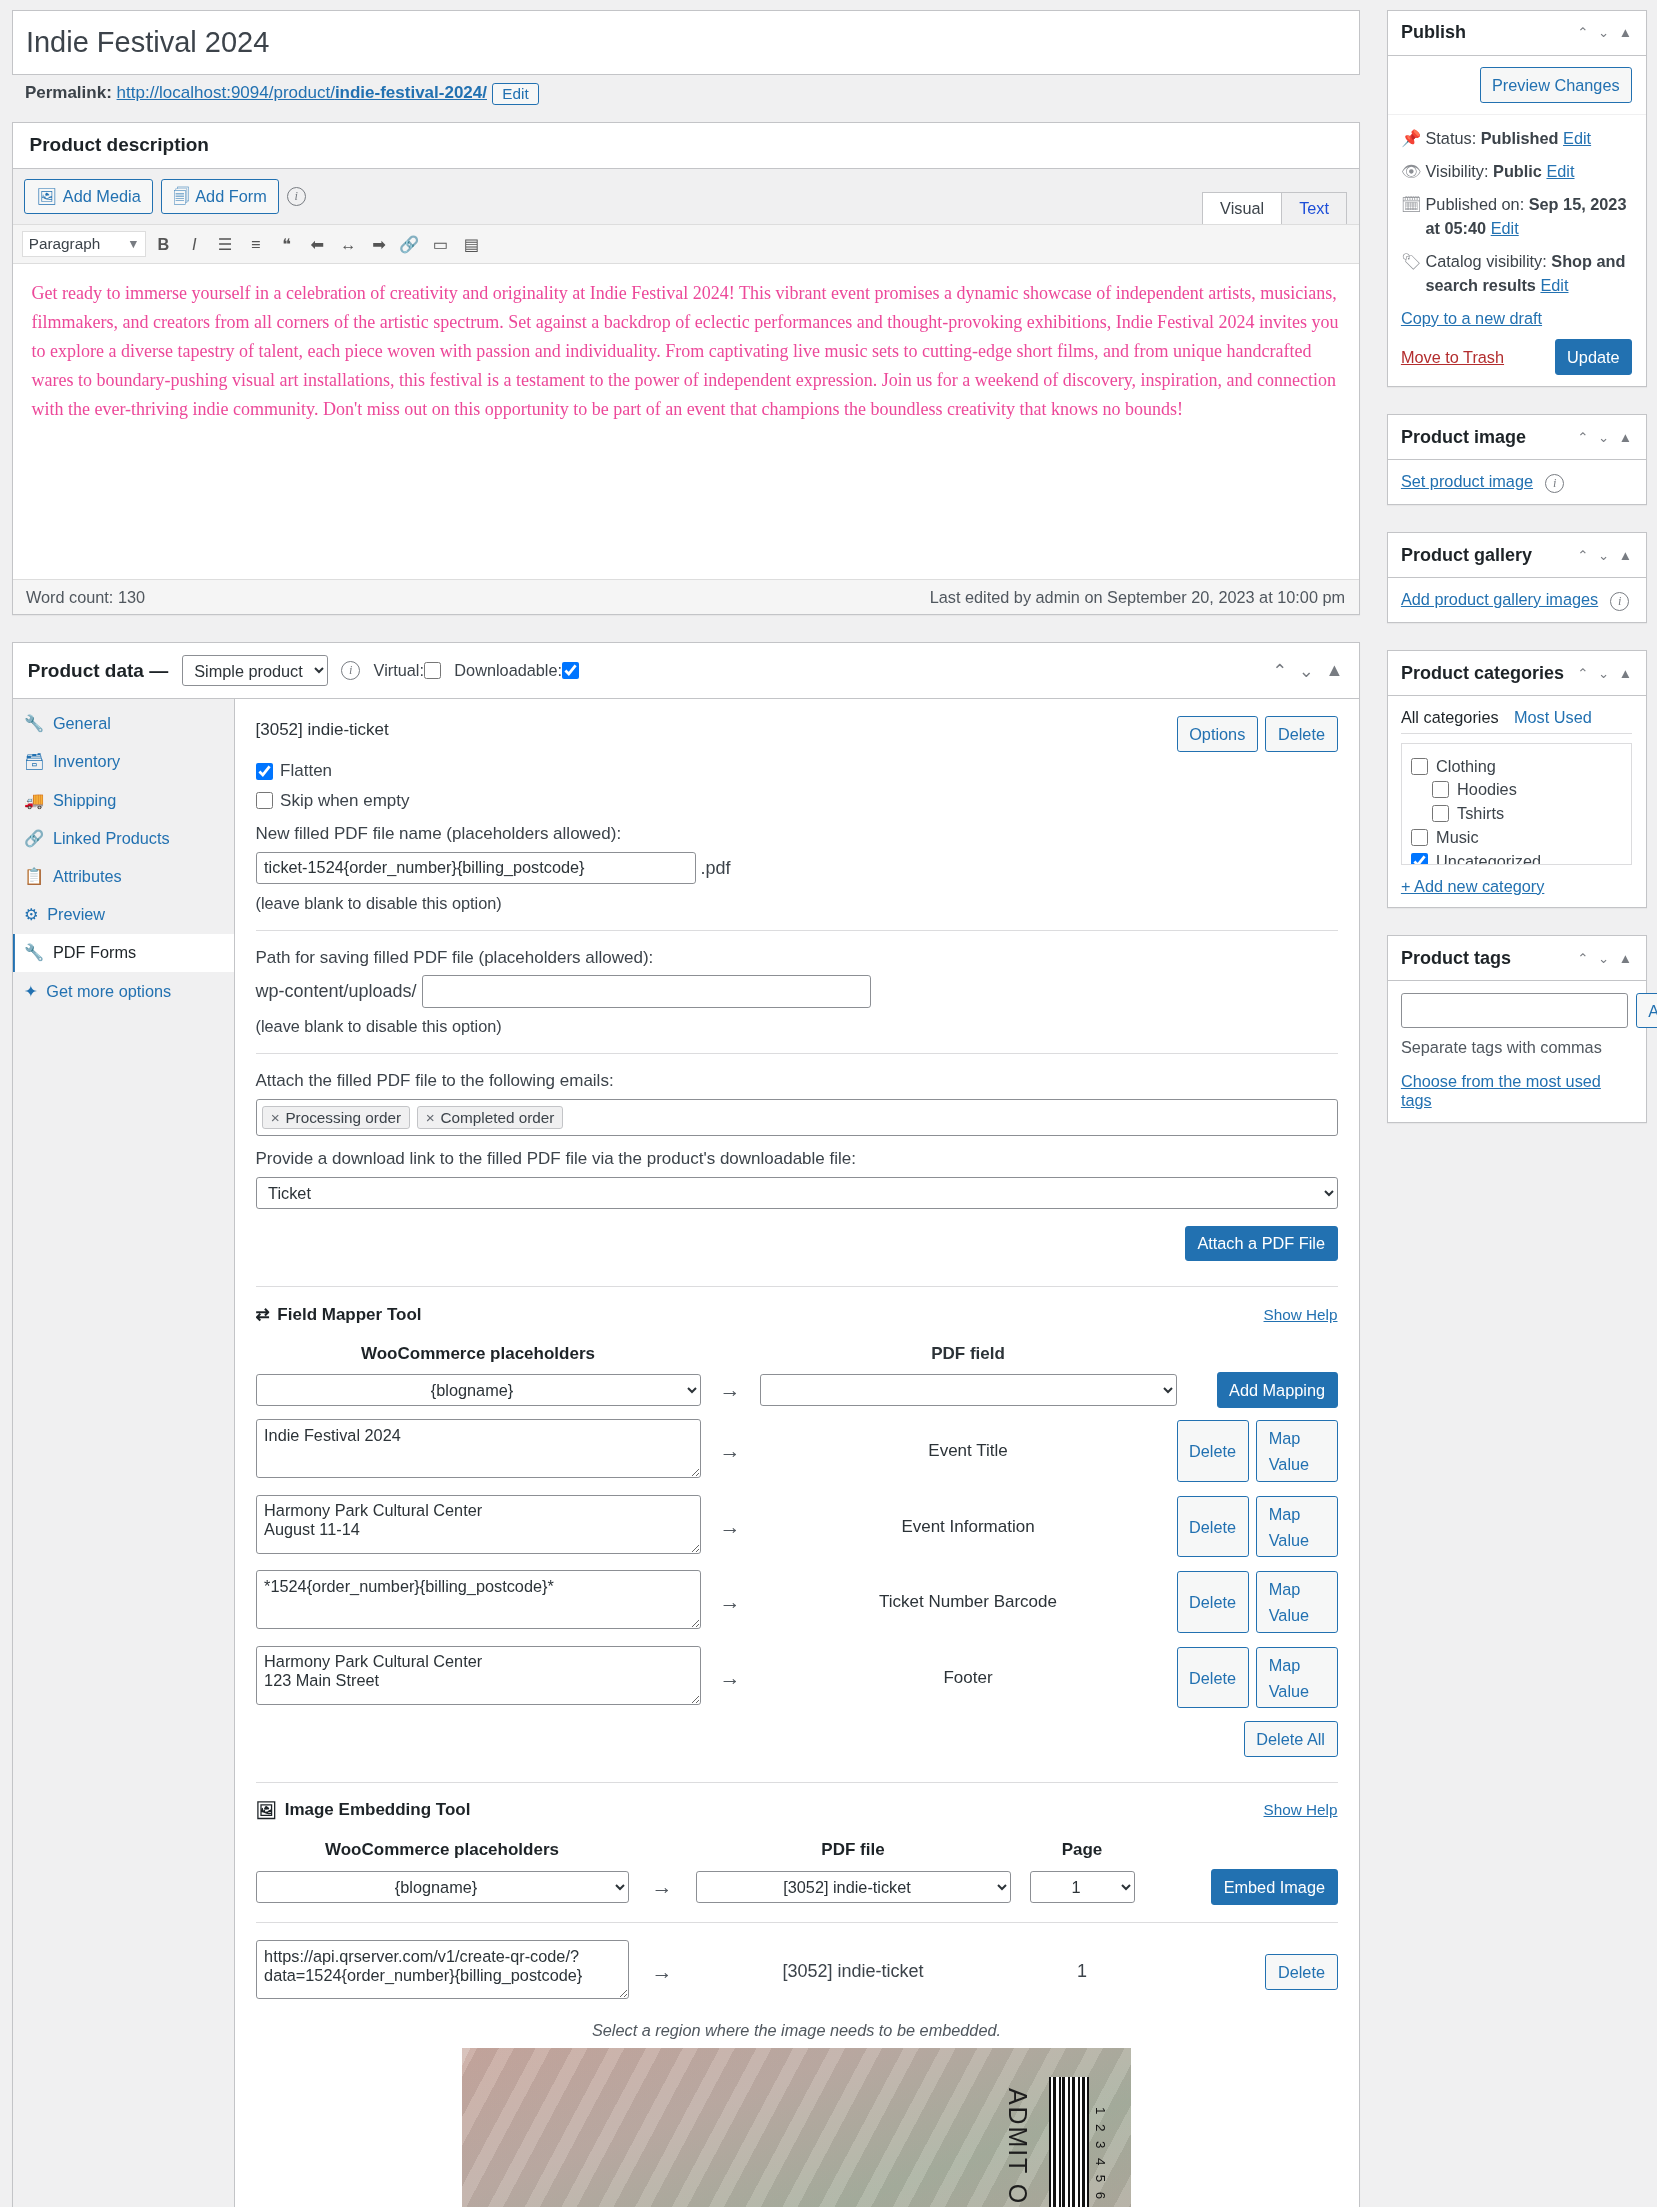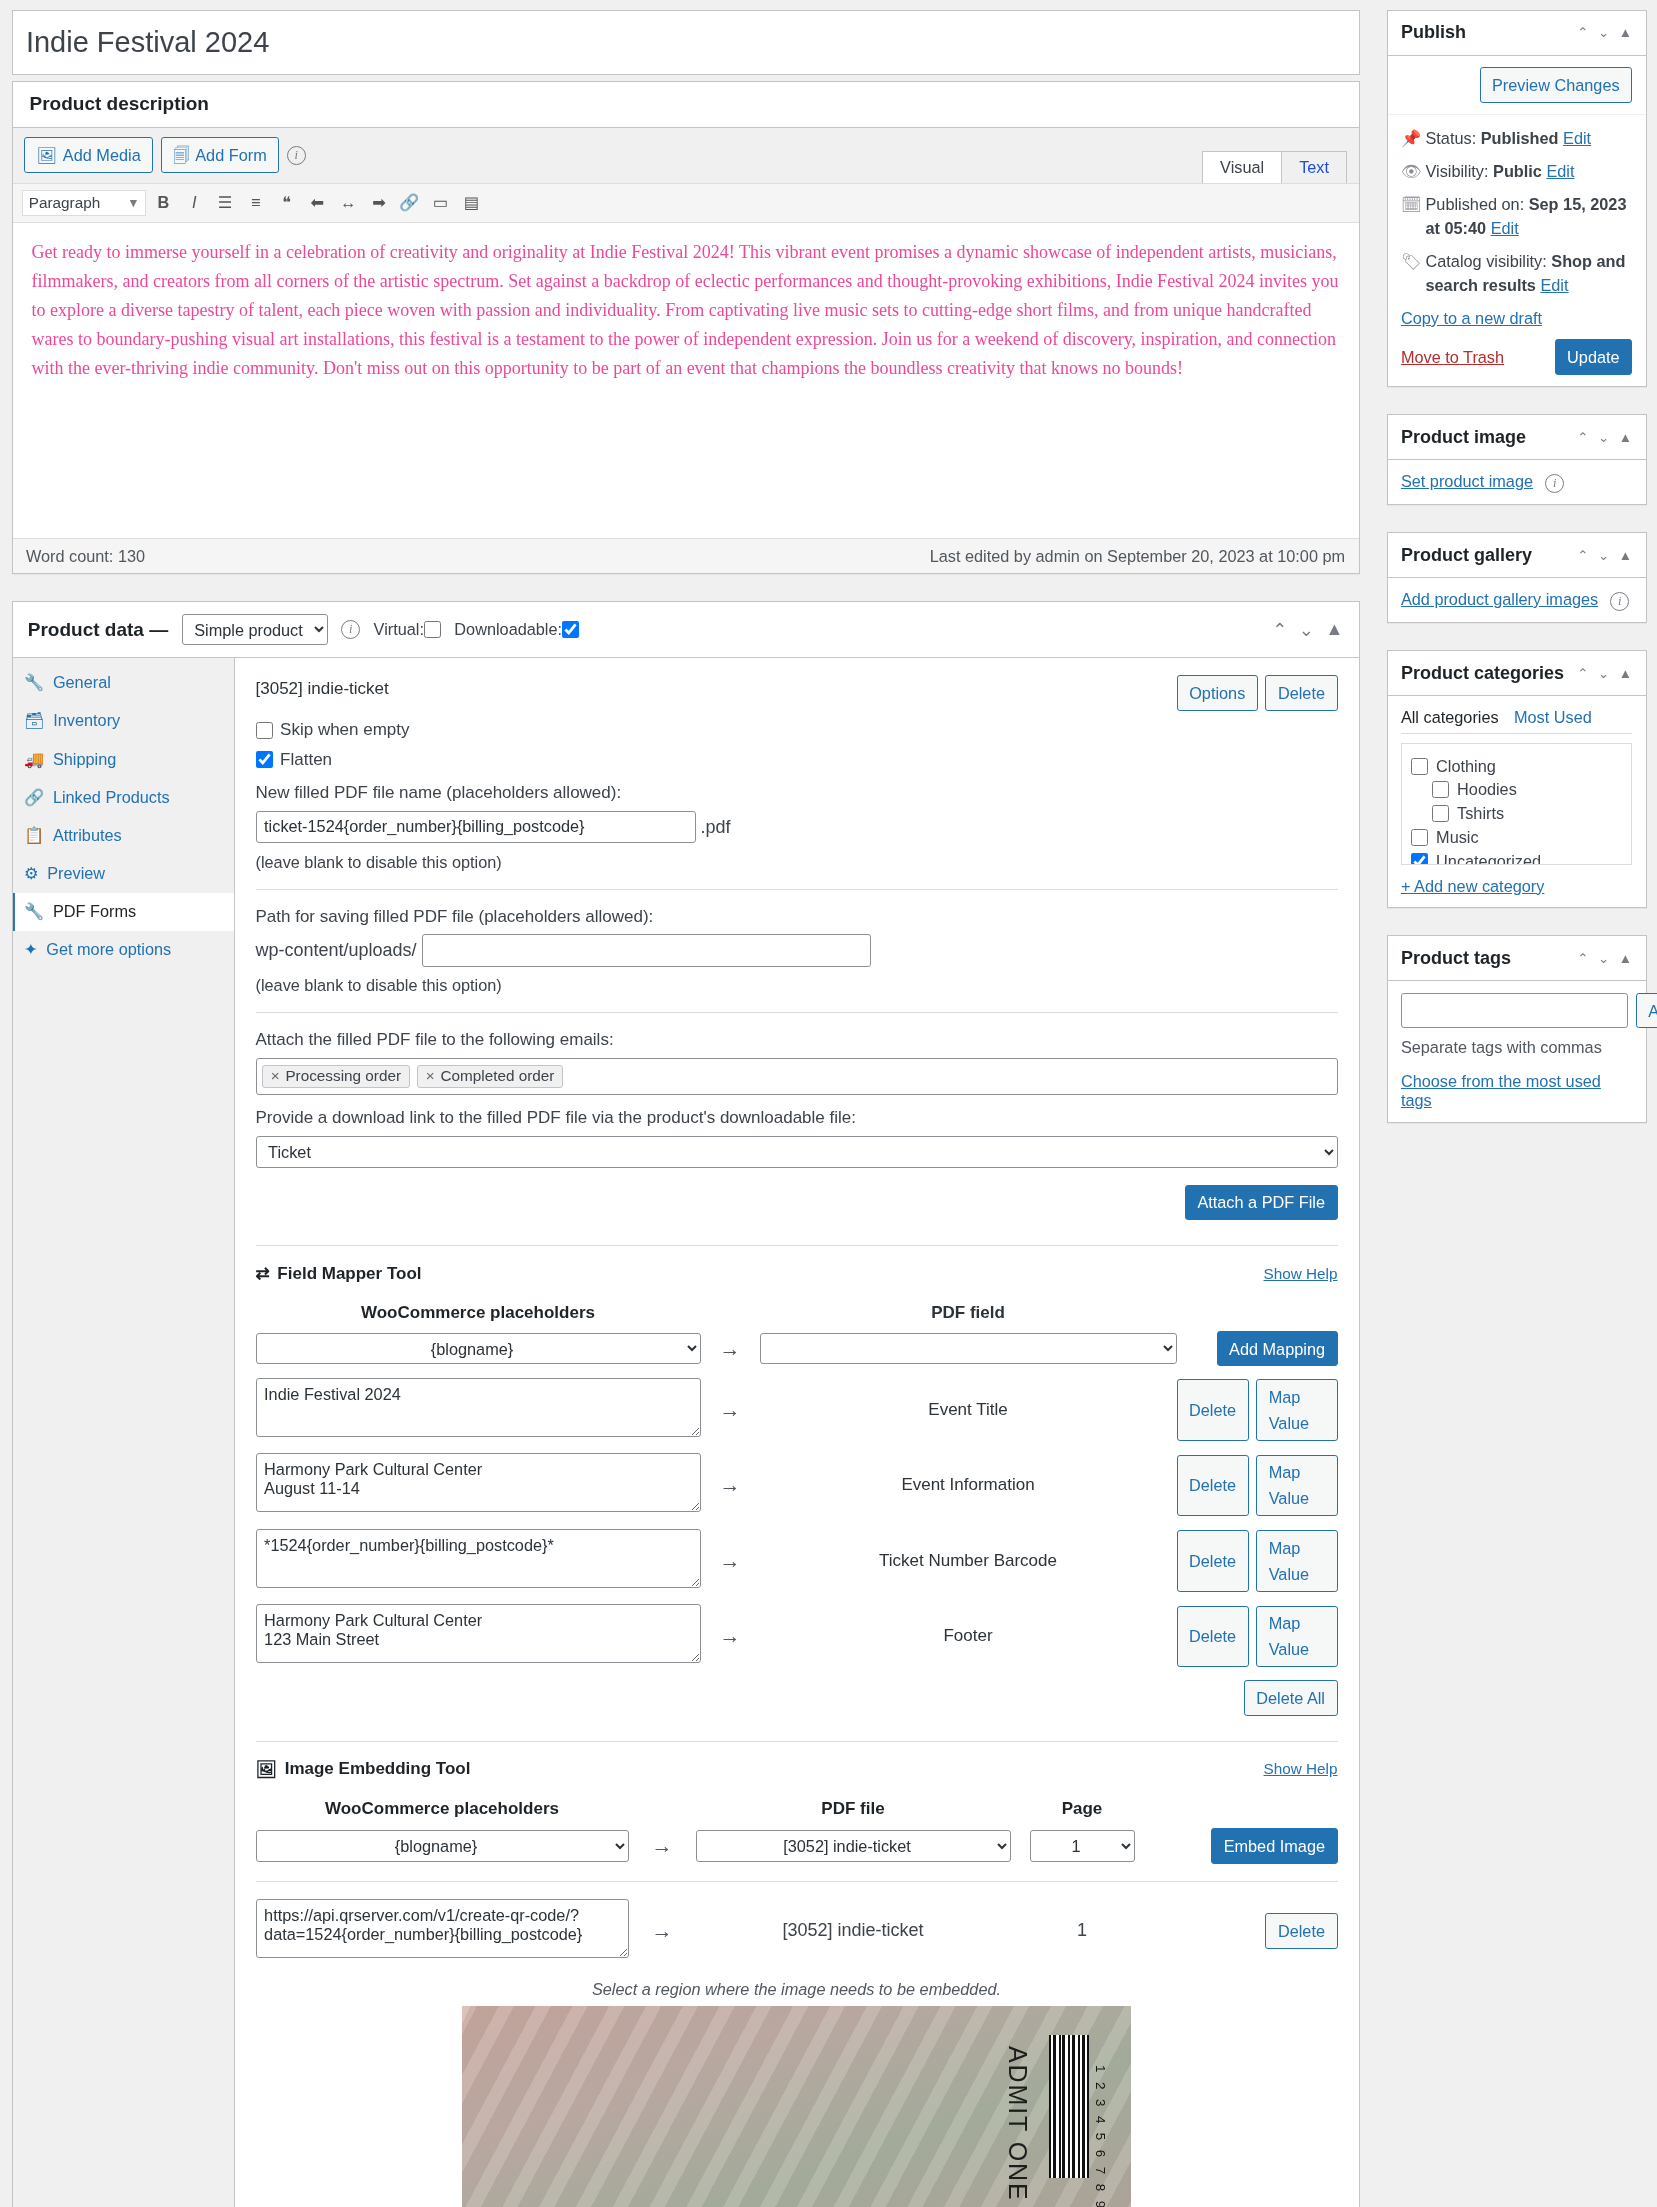--- a/index.html
+++ b/index.html
@@ -226,20 +226,25 @@
 </style>
 </head>
 <body>
 
 <div class="wrap">
 
   <div class="col-main">
 
     <div class="title-box">
       <input class="title-input" value="Indie Festival 2024" style="">
+    </div>
+    <div class="permalink">
+      <b>Permalink:</b>
+      <a><span>http://localhost:9094/product/</span><b>indie-festival-2024/</b></a>
+      <span class="btn-sm">Edit</span>
     </div>
 
     <div class="panel" style="margin-top:5.7px;">
       <div class="panel-head">
         <h2>Product description</h2>
       </div>
       <div class="editor-toolbar-row">
         <div class="media-buttons">
           <span class="button">
             <span>🖼</span>
@@ -347,26 +352,26 @@
 
           <div class="row-between">
             <div class="mono-title">[3052] indie-ticket</div>
             <div class="btn-row">
               <span class="button">Options</span>
               <span class="button">Delete</span>
             </div>
           </div>
 
           <label class="chk">
+            <input type="checkbox" checked="" style="">
+            <span>Flatten</span>
+          </label>
+          <label class="chk">
             <input type="checkbox" style="">
             <span>Skip when empty</span>
-          </label>
-          <label class="chk">
-            <input type="checkbox" checked="" style="">
-            <span>Flatten</span>
           </label>
 
           <div class="field-label">New filled PDF file name (placeholders allowed):</div>
           <div>
             <input class="text-input" style="width: 440px;" value="ticket-1524{order_number}{billing_postcode}">
             <span>.pdf</span>
           </div>
           <div class="hint">(leave blank to disable this option)</div>
 
           <hr class="hr">

